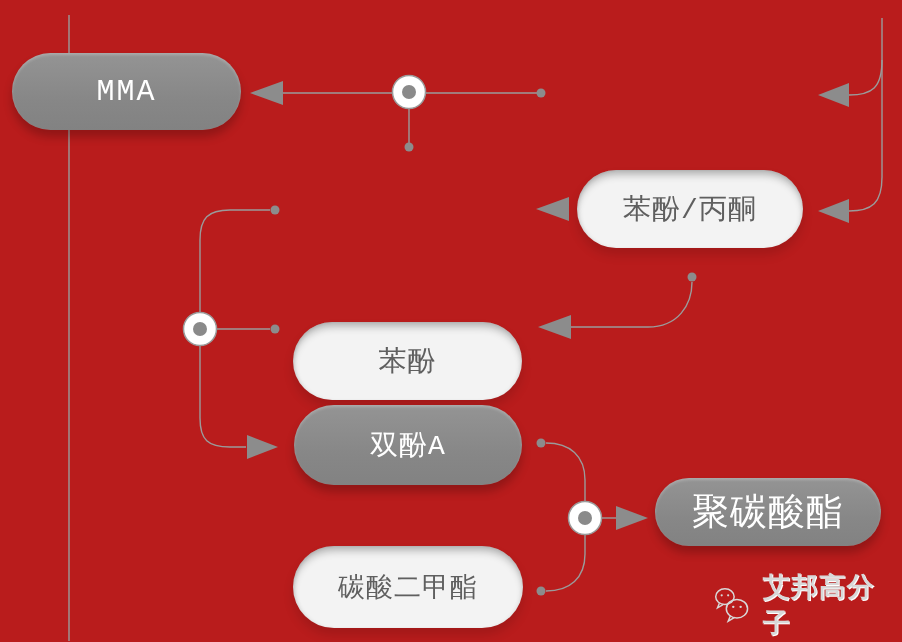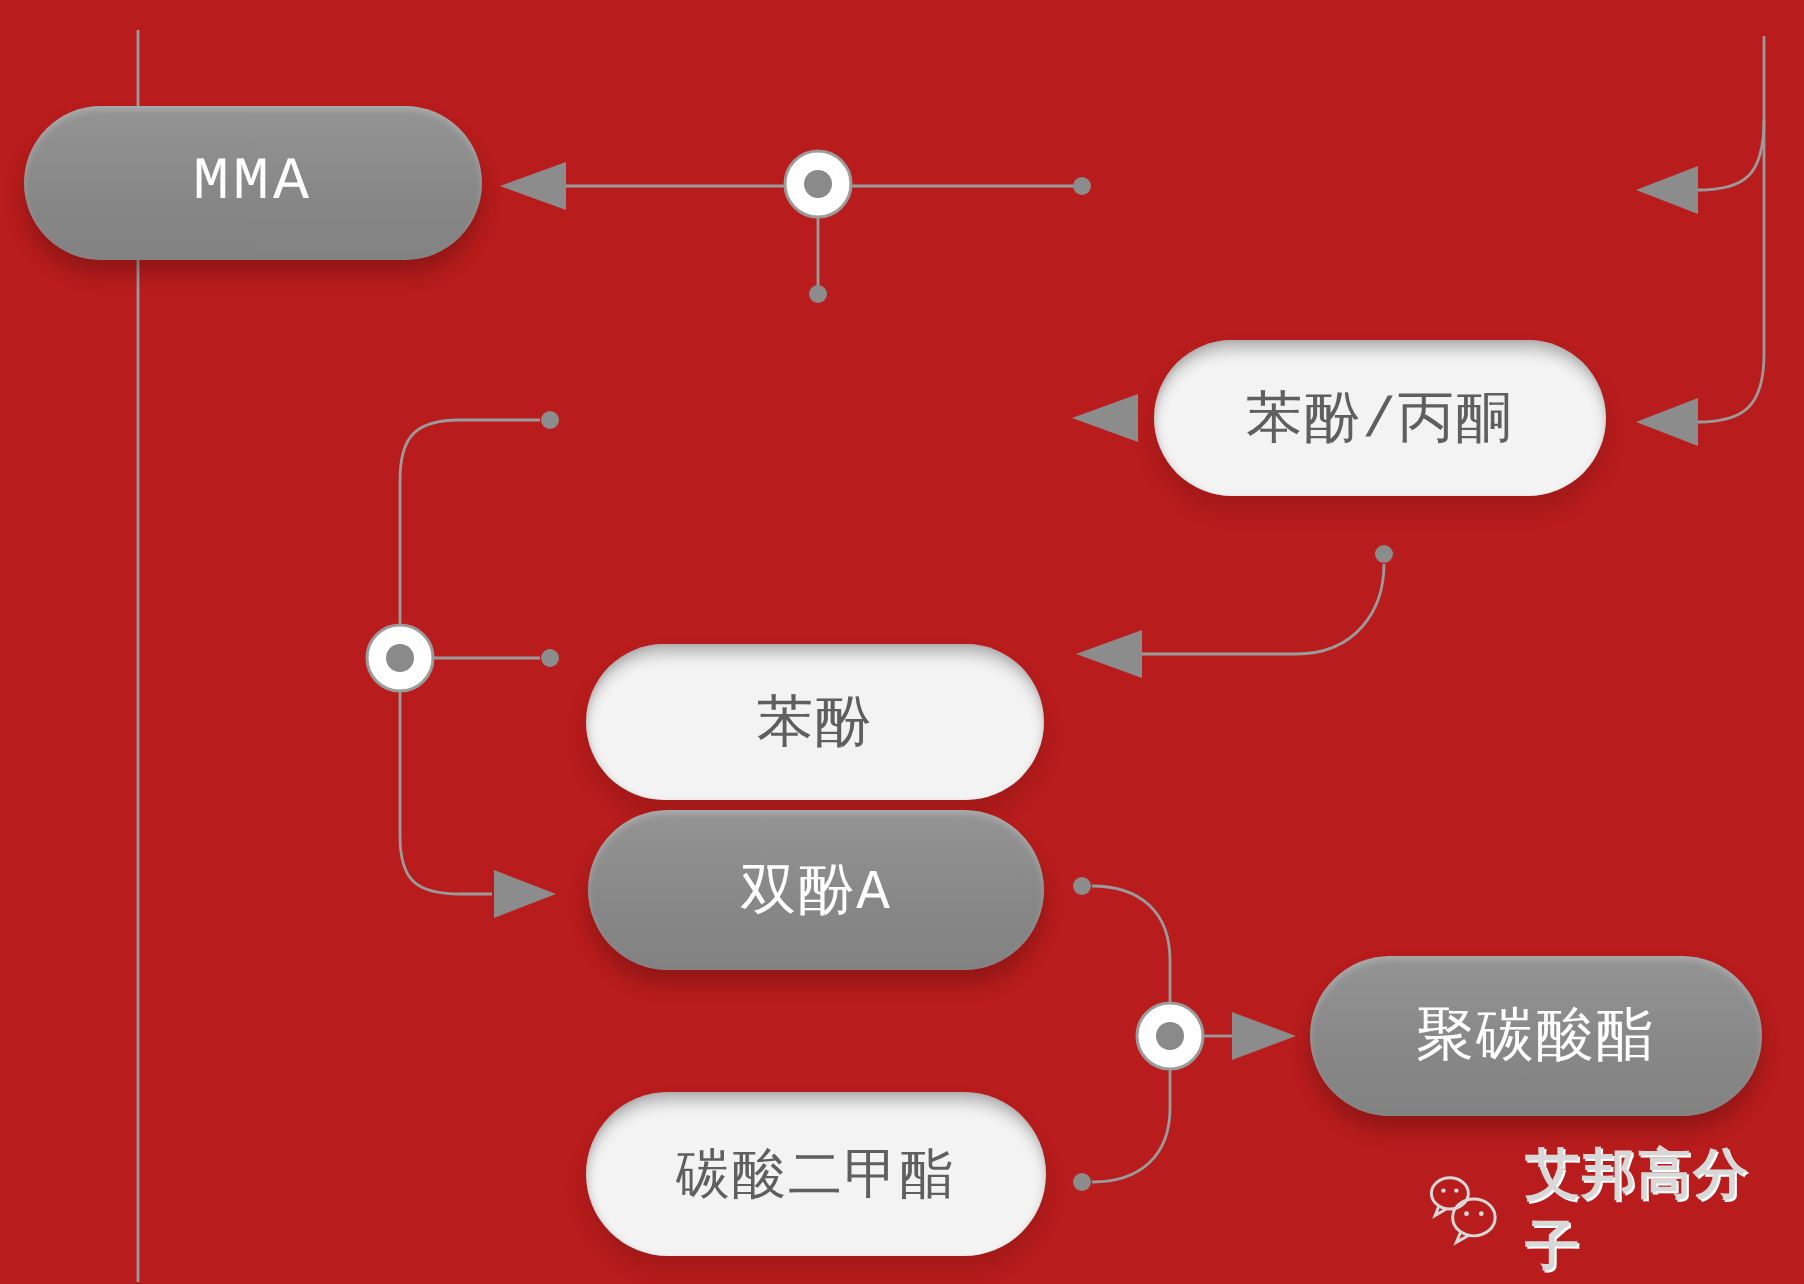--- a/index.html
+++ b/index.html
@@ -43,21 +43,21 @@
                inset 3px 0 5px -3px rgba(0,0,0,0.18),
                inset -3px 0 5px -3px rgba(0,0,0,0.10);
   }
   #node-mma{left:12px;top:53px;width:229px;height:77px;font-size:30px;letter-spacing:2px;}
   #node-acrylonitrile{left:575px;top:53px;width:230px;height:75px;}
   #node-acetone{left:294px;top:170px;width:227px;height:78px;}
   #node-phenol-acetone{left:577px;top:170px;width:226px;height:78px;}
   #node-phenol{left:293px;top:287px;width:229px;height:78px;margin-top:35px;}
   #node-bisphenol-a{left:294px;top:405px;width:228px;height:80px;}
   #node-dimethyl-carbonate{left:293px;top:546px;width:230px;height:82px;font-size:27px;}
-  #node-polycarbonate{left:655px;top:478px;width:226px;height:80px;font-size:29px;justify-content:center;}
+  #node-polycarbonate{left:655px;top:478px;width:226px;height:68px;font-size:37px;justify-content:center;}
   .watermark{
     position:absolute;z-index:3;
     left:712px;top:580px;width:180px;height:50px;
     display:flex;align-items:center;gap:10px;
     color:var(--c-watermark);
   }
   .watermark .wm-text{
     font-size:27px;font-weight:600;letter-spacing:1px;
     color:var(--c-watermark);
     text-shadow:1px 1px 0 #ffffff;

